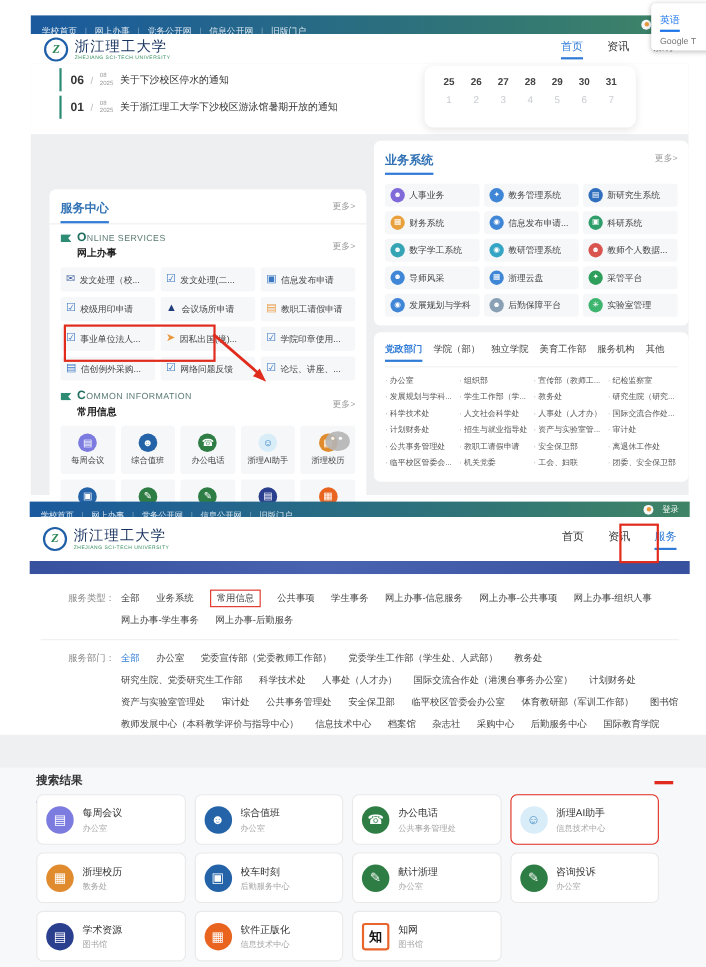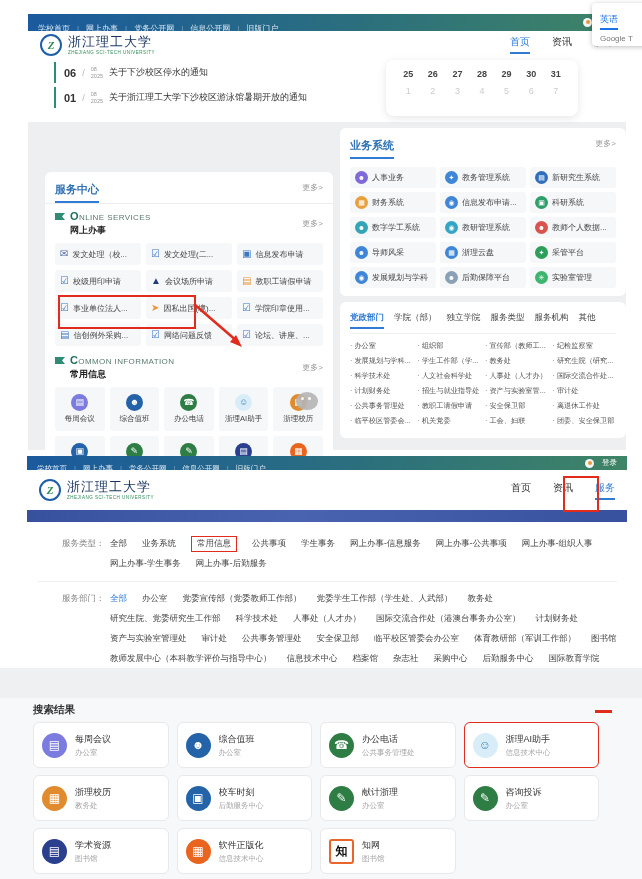--- a/index.html
+++ b/index.html
@@ -491,21 +491,21 @@
           </div>
         </div>
     </div>
 
     <div class="card dept-card">
       <div class="tabs">
 
       <span class="tab active">党政部门</span>
           <span class="tab">学院（部）</span>
           <span class="tab">独立学院</span>
-          <span class="tab">服务类型</span>
+          <span class="tab">美育工作部</span>
           <span class="tab">服务机构</span>
           <span class="tab">其他</span>
         </div>
       <div class="dept-grid">
 
       <span class="dept-item">办公室</span>
           <span class="dept-item">组织部</span>
           <span class="dept-item">宣传部（教师工...</span>
           <span class="dept-item">纪检监察室</span>
           <span class="dept-item">发展规划与学科...</span>

